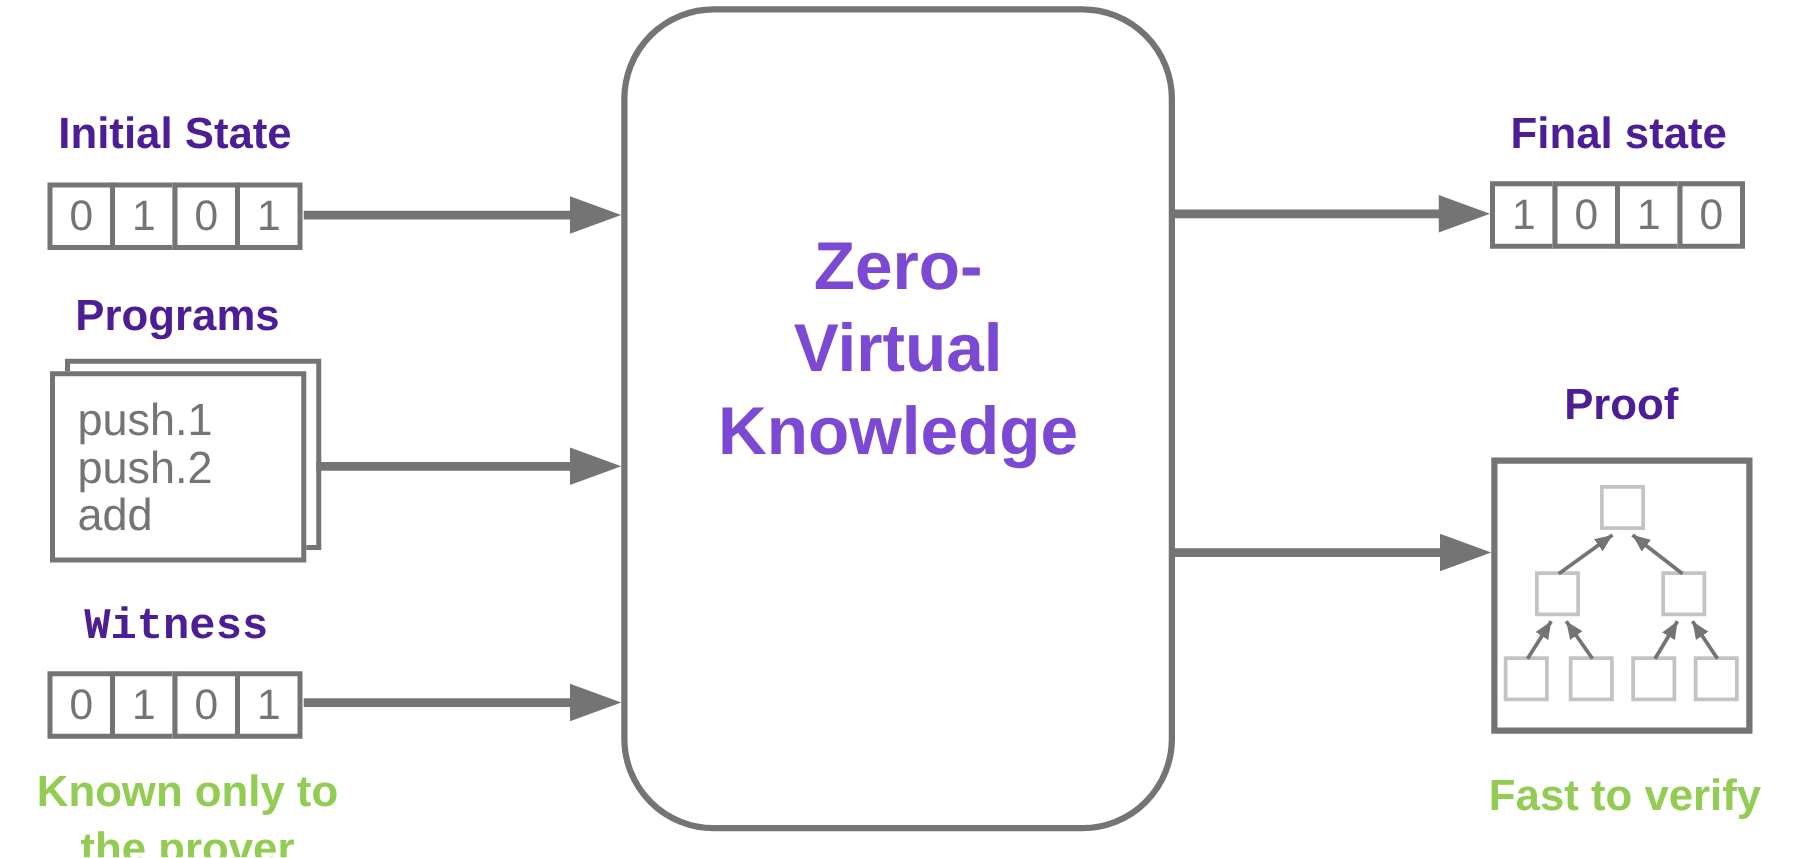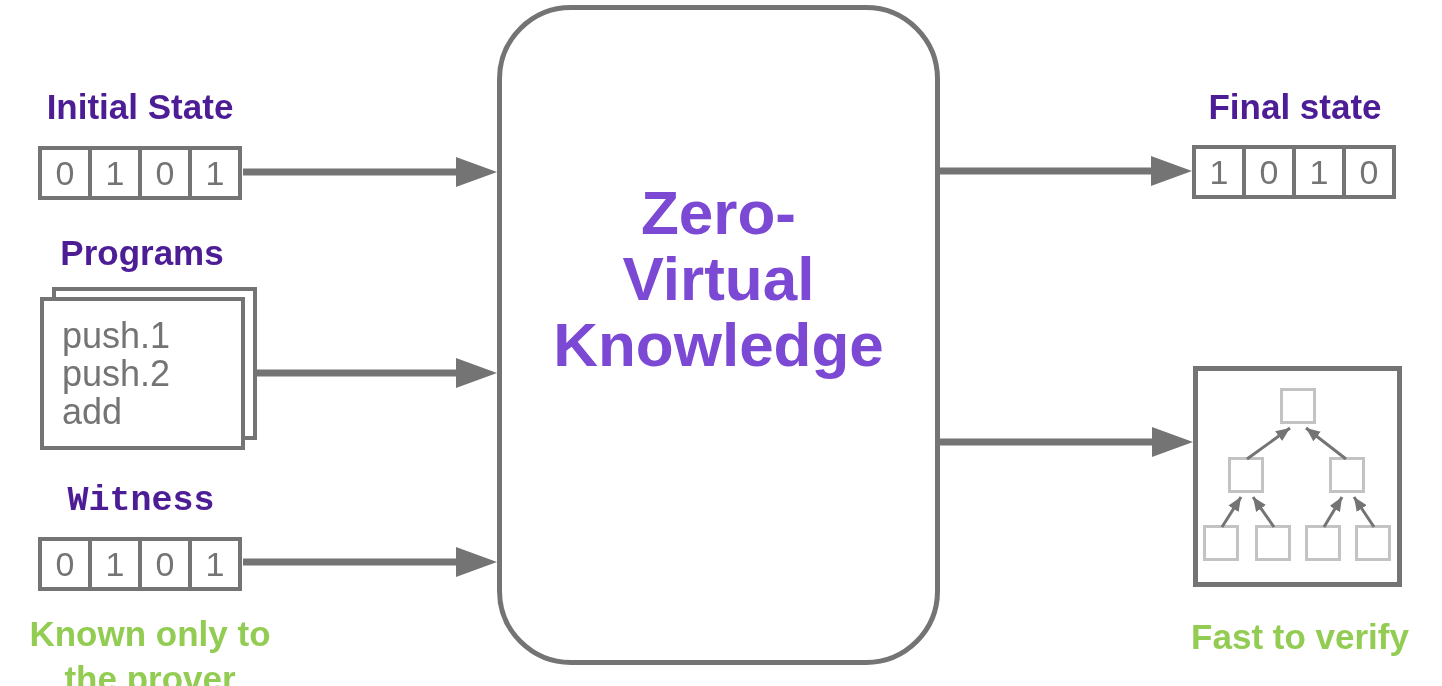--- a/index.html
+++ b/index.html
@@ -67,21 +67,21 @@
     border: 5px solid #747474;
     border-radius: 74px;
     box-sizing: border-box;
     background: #ffffff;
   }
   .vm-title {
     position: absolute;
     left: 497px; top: 180px;
     width: 443px;
     text-align: center;
-    font-size: 62px;
+    font-size: 54px;
     font-weight: bold;
     line-height: 66px;
     color: #7B49D3;
   }
   .proof-box {
     position: absolute;
     left: 1193px; top: 366px;
     width: 209px; height: 221px;
     border: 5px solid #747474;
     box-sizing: border-box;
@@ -148,20 +148,21 @@
 
   <div class="section-label" style="left:1295px; top:85px;">Final state</div>
 
   <div class="register" style="left:1192px; top:145px;">
     <div class="cell">1</div>
     <div class="cell">0</div>
     <div class="cell">1</div>
     <div class="cell">0</div>
   </div>
 
+  <div class="section-label" style="left:1297px; top:302px;">Proof</div>
 
   <div class="proof-box"></div>
 
   <div class="tree-node" style="left:1280px; top:388px;"></div>
   <div class="tree-node" style="left:1228px; top:457px;"></div>
   <div class="tree-node" style="left:1329px; top:457px;"></div>
   <div class="tree-node" style="left:1203px; top:525px;"></div>
   <div class="tree-node" style="left:1255px; top:525px;"></div>
   <div class="tree-node" style="left:1305px; top:525px;"></div>
   <div class="tree-node" style="left:1355px; top:525px;"></div>

